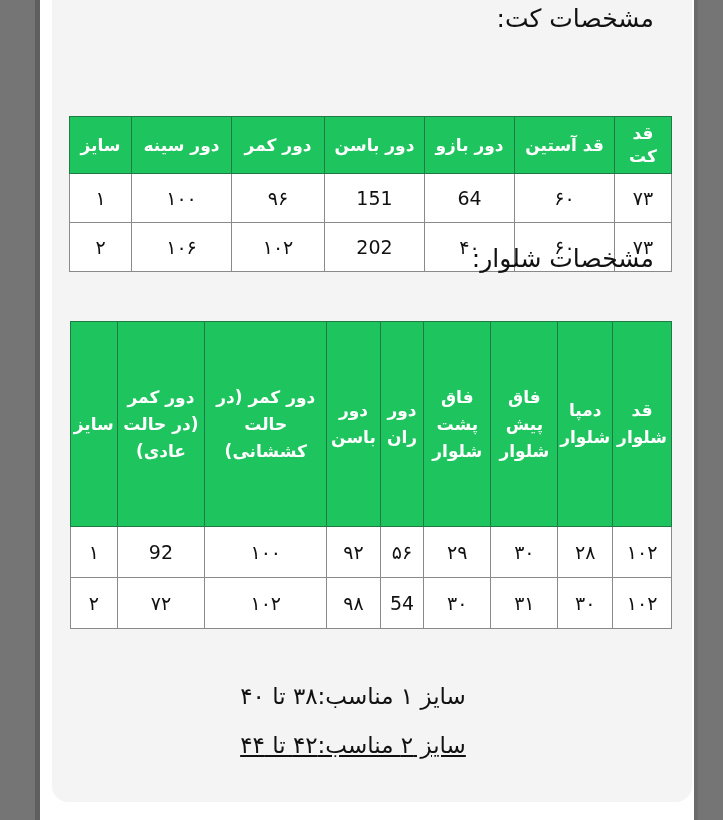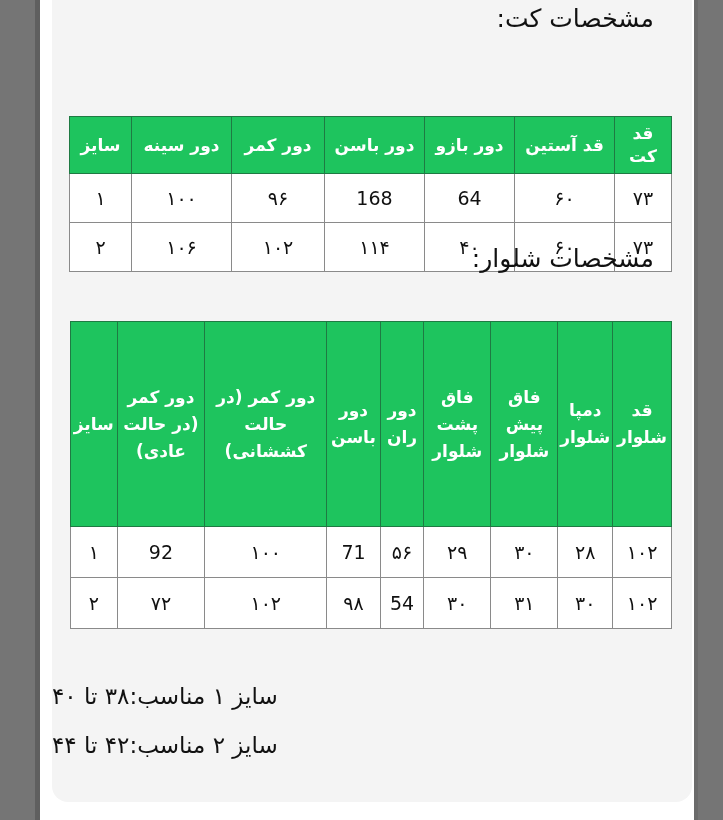--- a/index.html
+++ b/index.html
@@ -127,29 +127,29 @@
     height: 200px;
     font-size: 17px;
     line-height: 27px;
   }
   #table-trouser td { height: 50px; }
 
   .notes {
     position: absolute;
     left: 0;
     width: 602px;
-    text-align: left;
+    text-align: center;
     direction: rtl;
     color: #111111;
     font-size: 23px;
     line-height: 30px;
     white-space: nowrap;
   }
   #note-1 { top: 695px; }
-  #note-2 { top: 744px; }
+  #note-2 { top: 744px; text-decoration: underline; }
 </style>
 </head>
 <body>
 
 <div class="gutter-left"></div>
 <div class="gutter-left-edge"></div>
 <div class="page-white"></div>
 <div class="gutter-right-edge"></div>
 <div class="gutter-right"></div>
 
@@ -177,30 +177,30 @@
           <th>دور کمر</th>
           <th>دور سینه</th>
           <th>سایز</th>
         </tr>
       </thead>
       <tbody>
         <tr>
           <td>۷۳</td>
           <td>۶۰</td>
           <td>64</td>
-          <td>168</td>
+          <td>151</td>
           <td>۹۶</td>
           <td>۱۰۰</td>
           <td>۱</td>
         </tr>
         <tr>
           <td>۷۳</td>
           <td>۶۰</td>
           <td>۴۰</td>
-          <td>۱۱۴</td>
+          <td>202</td>
           <td>۱۰۲</td>
           <td>۱۰۶</td>
           <td>۲</td>
         </tr>
       </tbody>
     </table>
 
     <div class="section-title" id="title-trouser">مشخصات شلوار:</div>
 
     <table class="spec" id="table-trouser">
@@ -228,21 +228,21 @@
           <th>سایز</th>
         </tr>
       </thead>
       <tbody>
         <tr>
           <td>۱۰۲</td>
           <td>۲۸</td>
           <td>۳۰</td>
           <td>۲۹</td>
           <td>۵۶</td>
-          <td>71</td>
+          <td>۹۲</td>
           <td>۱۰۰</td>
           <td>92</td>
           <td>۱</td>
         </tr>
         <tr>
           <td>۱۰۲</td>
           <td>۳۰</td>
           <td>۳۱</td>
           <td>۳۰</td>
           <td>54</td>

